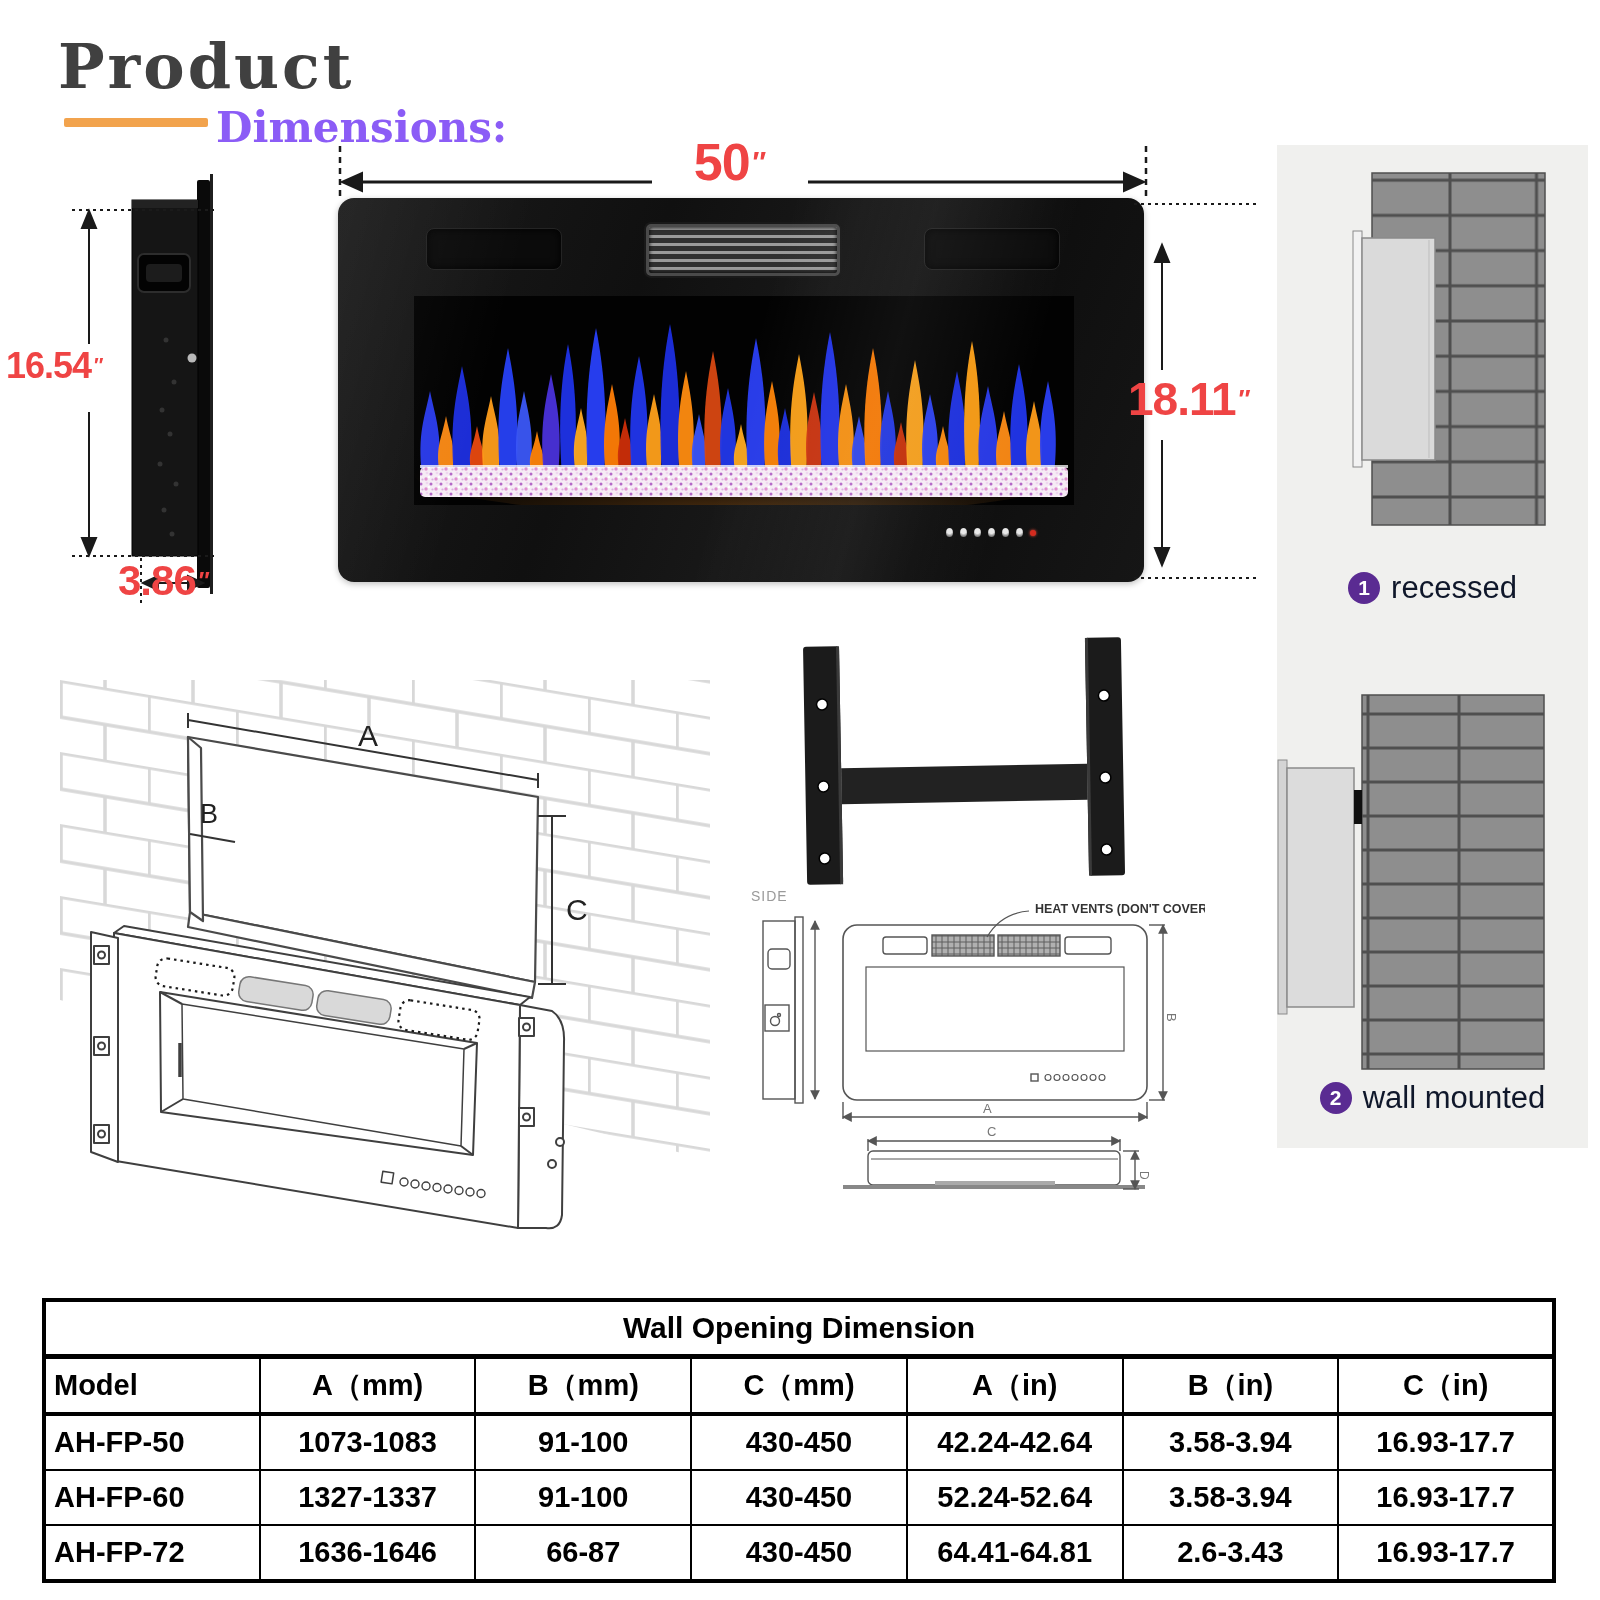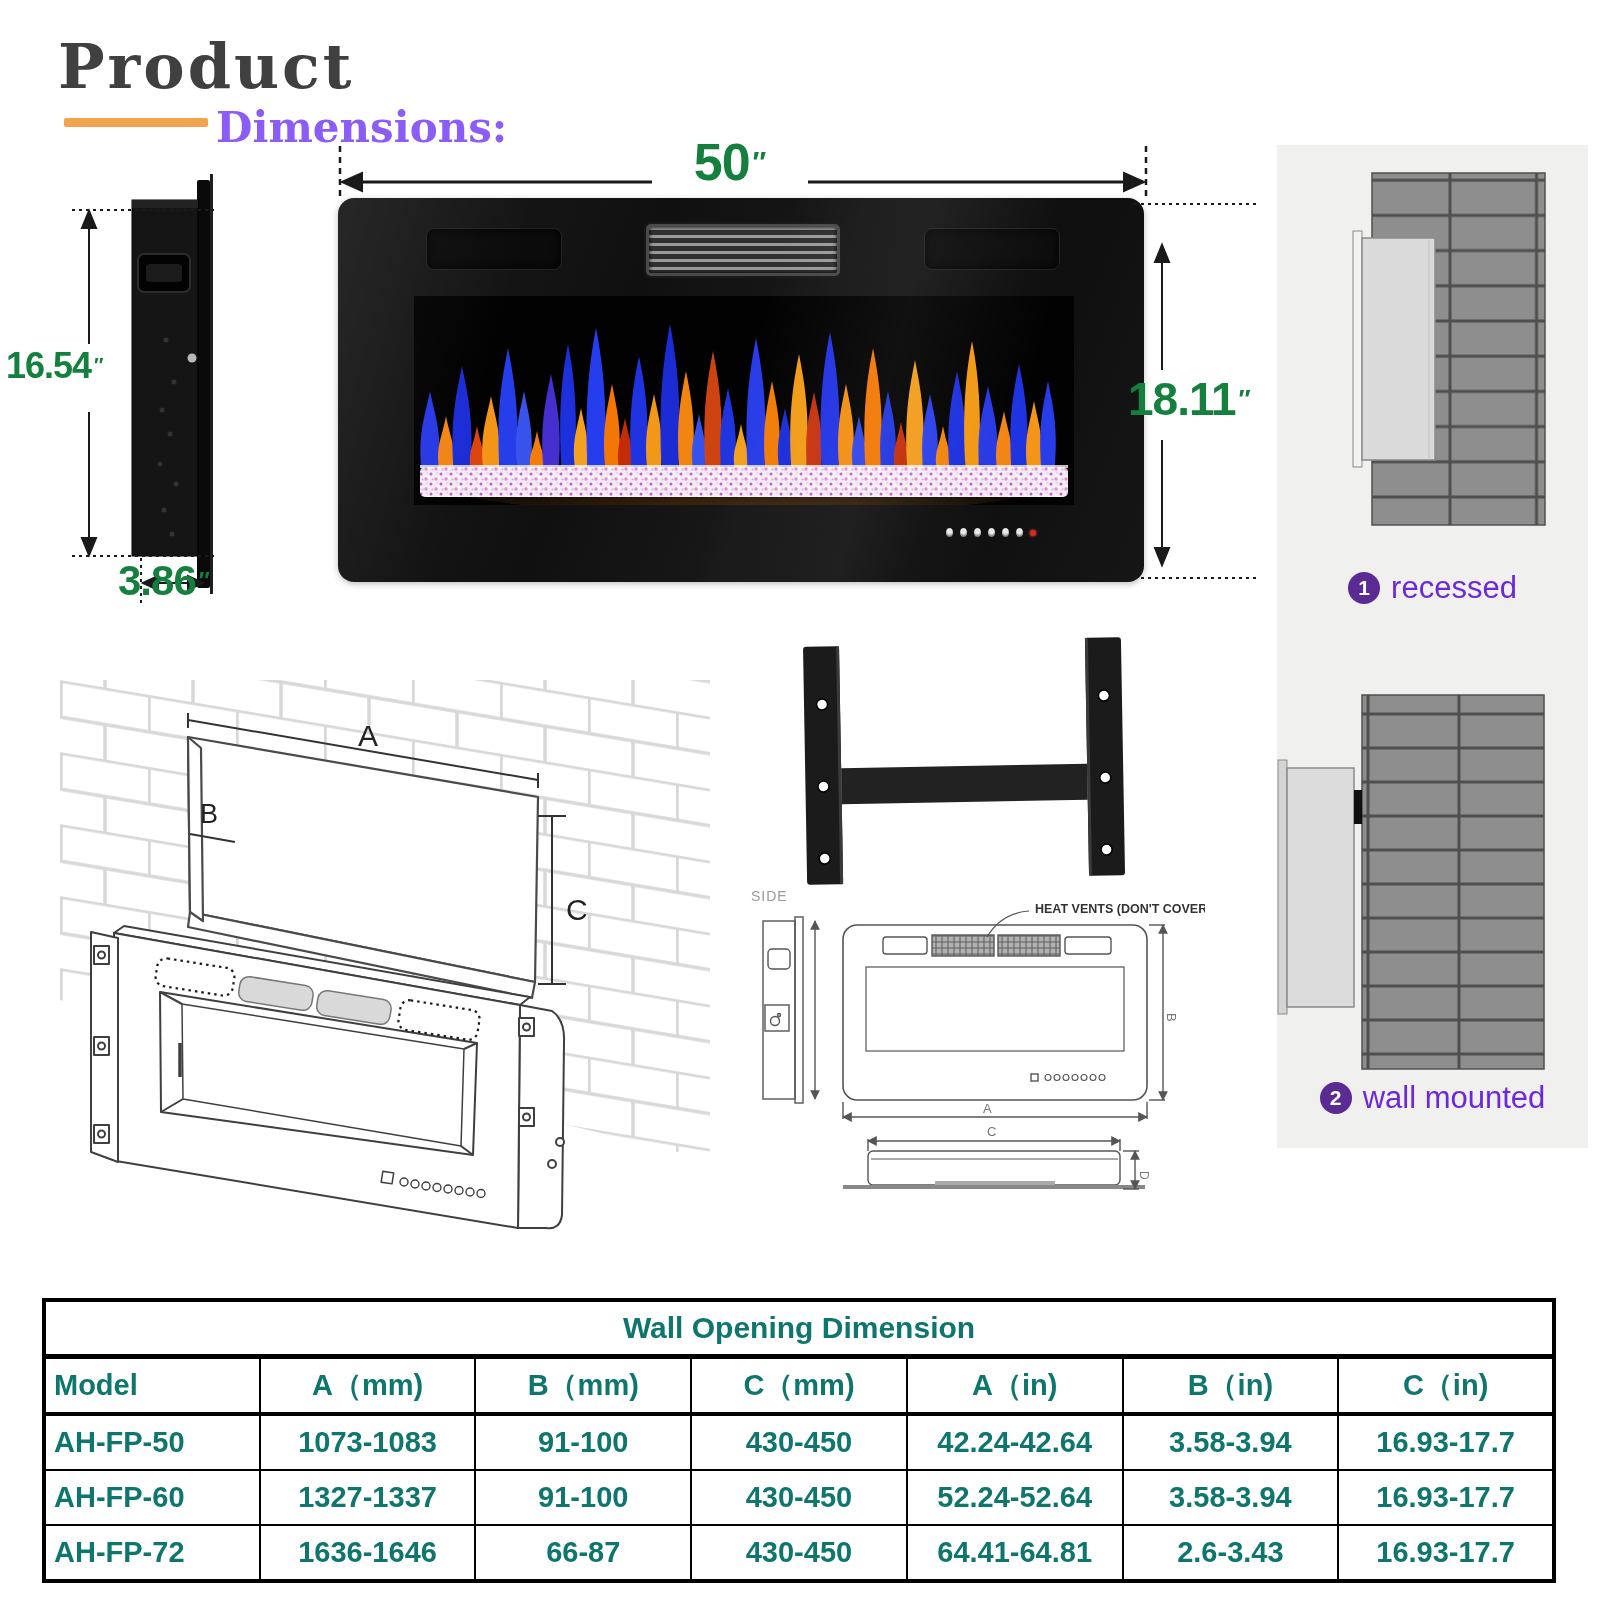--- a/index.html
+++ b/index.html
@@ -8,21 +8,21 @@
   .abs{position:absolute;}
 
   
   .title{left:58px;top:30px;font-family:"DejaVu Serif",serif;font-weight:bold;
          font-size:62px;letter-spacing:3px;color:#404040;}
   .accent-bar{left:64px;top:118px;width:144px;height:9px;background:#f2a34d;border-radius:2px;}
   .subtitle{left:216px;top:103px;font-family:"DejaVu Serif",serif;font-weight:bold;
             font-size:42px;color:#8b5cf6;}
 
   
-  .dim-label{font-weight:bold;color:#15803d;letter-spacing:-1px;line-height:1;}
+  .dim-label{font-weight:bold;color:#ef4444;letter-spacing:-1px;line-height:1;}
   .dim-label .unit{font-size:55%;vertical-align:28%;margin-left:3px;letter-spacing:0;}
   #lbl-16{left:6px;top:348px;font-size:36px;}
   #lbl-386{left:118px;top:560px;font-size:42px;}
   #lbl-50{left:655px;top:136px;width:150px;text-align:center;font-size:52px;}
   #lbl-1811{left:1128px;top:376px;font-size:46px;}
 
   
   #side-photo{left:118px;top:172px;width:100px;height:424px;}
 
   
@@ -41,26 +41,26 @@
   #controls{position:absolute;left:608px;top:330px;display:flex;gap:7px;align-items:center;}
   #controls .cicon{width:7px;height:9px;border-radius:50%;
      background:radial-gradient(circle at 50% 35%,#e8e8e8 0 35%,#8a8a8a 70%,#555 100%);}
   #controls .led{width:6px;height:6px;border-radius:50%;background:#d42b1f;box-shadow:0 0 3px #ff5040;}
 
   
   #install-panel{left:1277px;top:145px;width:311px;height:1003px;background:#f0f0ee;}
   .opt-label{position:absolute;left:0;width:311px;display:flex;align-items:center;justify-content:center;gap:11px;}
   .badge{width:32px;height:32px;border-radius:50%;background:#5a2b92;color:#fff;
          font-weight:bold;font-size:21px;display:flex;align-items:center;justify-content:center;}
-  .opt-text{font-size:31px;color:#6d28d9;}
+  .opt-text{font-size:31px;color:#0f172a;}
 
   
   #spec-table{position:absolute;left:42px;top:1298px;border-collapse:collapse;table-layout:fixed;
       width:1514px;background:#fff;font-family:"Liberation Sans",sans-serif;}
-  #spec-table td,#spec-table th{border:2.5px solid #000;font-size:29px;font-weight:bold;color:#0f766e;
+  #spec-table td,#spec-table th{border:2.5px solid #000;font-size:29px;font-weight:bold;color:#000000;
       text-align:center;padding:0;height:53px;overflow:hidden;}
   #spec-table .t-title{border-bottom:5px solid #000;font-size:30px;height:52px;}
   #spec-table thead th{border-bottom:4px solid #000;}
   #spec-table{border:4px solid #000;}
   #spec-table .model-cell{text-align:left;padding-left:8px;}
 
   svg text{font-family:"Liberation Sans",sans-serif;}
 </style>
 </head>
 <body>

